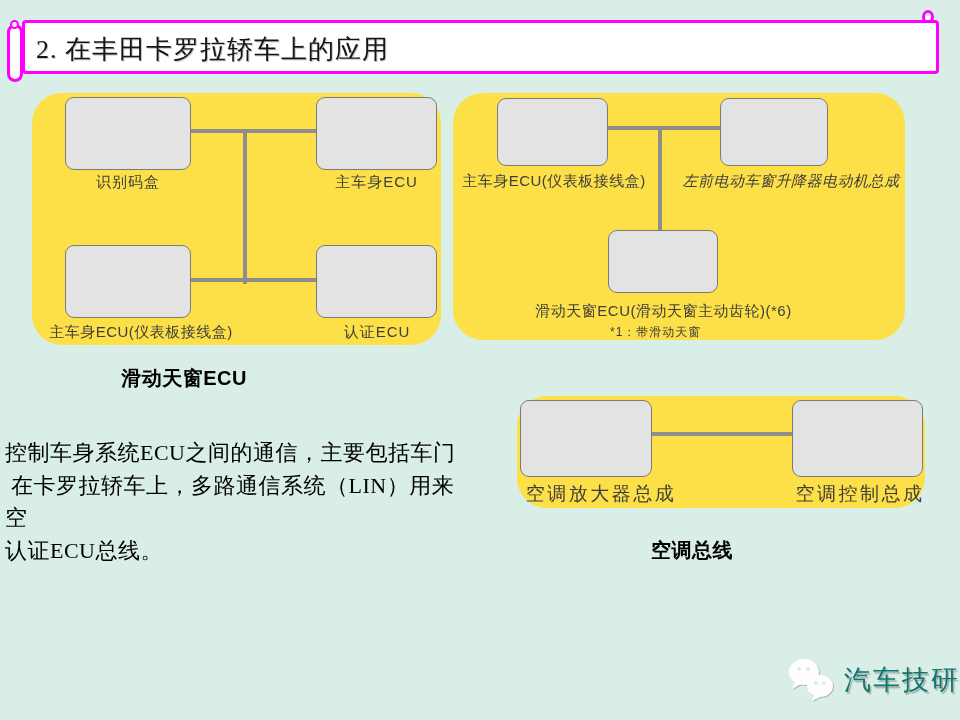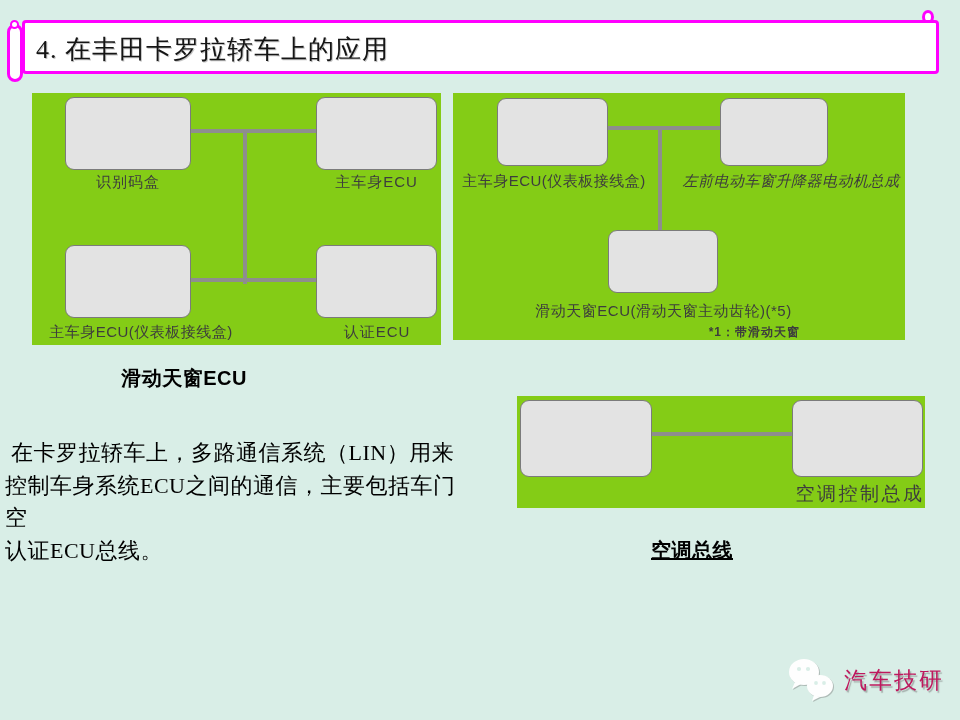--- a/index.html
+++ b/index.html
@@ -59,21 +59,22 @@
     font-weight: 500;
     color: #151515;
     letter-spacing: 1px;
     text-shadow: 1px 1px 0 rgba(150,150,150,0.55);
     white-space: pre;
   }
 
   
   .panel {
     position: absolute;
-    background: #84cc16;
+    background: #fde047;
+    border-radius: 30px;
   }
   .panel-auth { left: 32px;  top: 93px;  width: 409px; height: 252px; }
   .panel-door { left: 453px; top: 93px;  width: 452px; height: 247px; }
   .panel-ac   { left: 517px; top: 396px; width: 408px; height: 112px; }
 
   .ecu-box {
     position: absolute;
     background: #e3e3e3;
     border: 1.5px solid #7b7b7b;
     border-radius: 9px;
@@ -90,39 +91,38 @@
   }
   .node-label.big { font-size: 19px; letter-spacing: 2.5px; }
 
   .busline { position: absolute; background: #ffffff; z-index: 1; }
   .busline.h { height: 2px; border-top: 2px solid #8e8e8e; border-bottom: 2px solid #8e8e8e; }
   .busline.v { width: 2px;  border-left: 2px solid #8e8e8e; border-right: 2px solid #8e8e8e; }
 
   .footnote {
     position: absolute;
     font-size: 12px;
-    font-weight: bold;
+    font-weight: normal;
     color: #3d3d3d;
     letter-spacing: 1px;
-    text-align: right;
     white-space: nowrap;
   }
 
   .bus-caption {
     position: absolute;
     font-size: 20px;
     font-weight: bold;
     color: #000000;
     text-align: center;
     letter-spacing: 0.5px;
     white-space: nowrap;
   }
   .cap-auth { left: 54px;  top: 365px; width: 260px; }
   .cap-door { left: 498px; top: 362px; width: 260px; }
-  .cap-ac   { left: 562px; top: 537px; width: 260px; text-decoration: underline; }
+  .cap-ac   { left: 562px; top: 537px; width: 260px; }
 
   
   .body-text {
     position: absolute;
     left: 5px; top: 437px;
     width: 490px;
     font-family: "Liberation Serif", "DejaVu Serif", serif;
     font-size: 22px;
     line-height: 32.5px;
     color: #000000;
@@ -134,39 +134,39 @@
   .watermark {
     position: absolute;
     left: 784px; top: 655px;
     display: flex;
     align-items: center;
     z-index: 2;
   }
   .wm-icon { width: 56px; height: 50px; filter: drop-shadow(1.5px 1.5px 0.5px rgba(110,110,110,0.4)); }
   .wm-text {
     margin-left: 4px;
-    font-size: 23px;
+    font-size: 27px;
     font-weight: 500;
-    color: #be185d;
+    color: #0f766e;
     letter-spacing: 2px;
     text-shadow: 1.5px 1.5px 1px rgba(110,110,110,0.5);
     white-space: nowrap;
   }
 </style>
 </head>
 <body>
 
 <div class="slide">
 
   <div>
     <div class="banner-scroll"></div>
     <div class="banner-scroll-curl"></div>
     <div class="banner-curl-right"></div>
     <div class="banner-main"></div>
-    <div class="page-title">4. 在丰田卡罗拉轿车上的应用</div>
+    <div class="page-title">2. 在丰田卡罗拉轿车上的应用</div>
   </div>
 
   <div class="panel panel-auth">
     <div class="busline v" style="left:211px; top:36px; height:155px;"></div>
     <div class="busline h" style="left:157px; top:36px; width:128px;"></div>
     <div class="busline h" style="left:157px; top:185px; width:128px;"></div>
 
     <div class="ecu-box" style="left:33px; top:4px; width:126px; height:73px;"></div>
     <div class="node-label" style="left:33px; top:80px; width:126px;">识别码盒</div>
 
@@ -185,38 +185,39 @@
     <div class="busline v" style="left:205px; top:33px; height:106px;"></div>
     <div class="busline h" style="left:153px; top:33px; width:116px;"></div>
 
     <div class="ecu-box" style="left:44px; top:5px; width:111px; height:68px;"></div>
     <div class="node-label" style="left:2px; top:79px; width:198px; letter-spacing:0.5px;">主车身ECU(仪表板接线盒)</div>
 
     <div class="ecu-box" style="left:267px; top:5px; width:108px; height:68px;"></div>
     <div class="node-label" style="left:222px; top:79px; width:232px; letter-spacing:0.5px;font-style:italic;">左前电动车窗升降器电动机总成</div>
 
     <div class="ecu-box" style="left:155px; top:137px; width:110px; height:63px;"></div>
-    <div class="node-label" style="left:58px; top:209px; width:305px; letter-spacing:0.5px;">滑动天窗ECU(滑动天窗主动齿轮)(*5)</div>
+    <div class="node-label" style="left:58px; top:209px; width:305px; letter-spacing:0.5px;">滑动天窗ECU(滑动天窗主动齿轮)(*6)</div>
 
     <div class="footnote" style="left:157px; top:231px; width:190px;">*1：带滑动天窗</div>
   </div>
 
   <div class="panel panel-ac">
     <div class="busline h" style="left:133px; top:36px; width:144px;"></div>
 
     <div class="ecu-box" style="left:3px; top:4px; width:132px; height:77px;"></div>
+    <div class="node-label big" style="left:-2px; top:85px; width:172px;">空调放大器总成</div>
 
     <div class="ecu-box" style="left:275px; top:4px; width:131px; height:77px;"></div>
     <div class="node-label big" style="left:276px; top:85px; width:134px;">空调控制总成</div>
   </div>
   <div class="bus-caption cap-ac">空调总线</div>
 
   <div class="body-text">
+    <div class="text-line">控制车身系统ECU之间的通信，主要包括车门</div>
     <div class="text-line"> 在卡罗拉轿车上，多路通信系统（LIN）用来</div>
-    <div class="text-line">控制车身系统ECU之间的通信，主要包括车门</div>
     <div class="text-line">空</div>
     <div class="text-line">认证ECU总线。</div>
   </div>
 
   <div class="watermark">
     <svg class="wm-icon" viewBox="0 0 56 50">
 
       <ellipse cx="20" cy="17" rx="15" ry="13" fill="#fefefe"></ellipse>
       <path d="M11 27 L8 34 L17 29 Z" fill="#fefefe"></path>
       <circle cx="15" cy="14" r="2.1" fill="#d9eee7"></circle>

